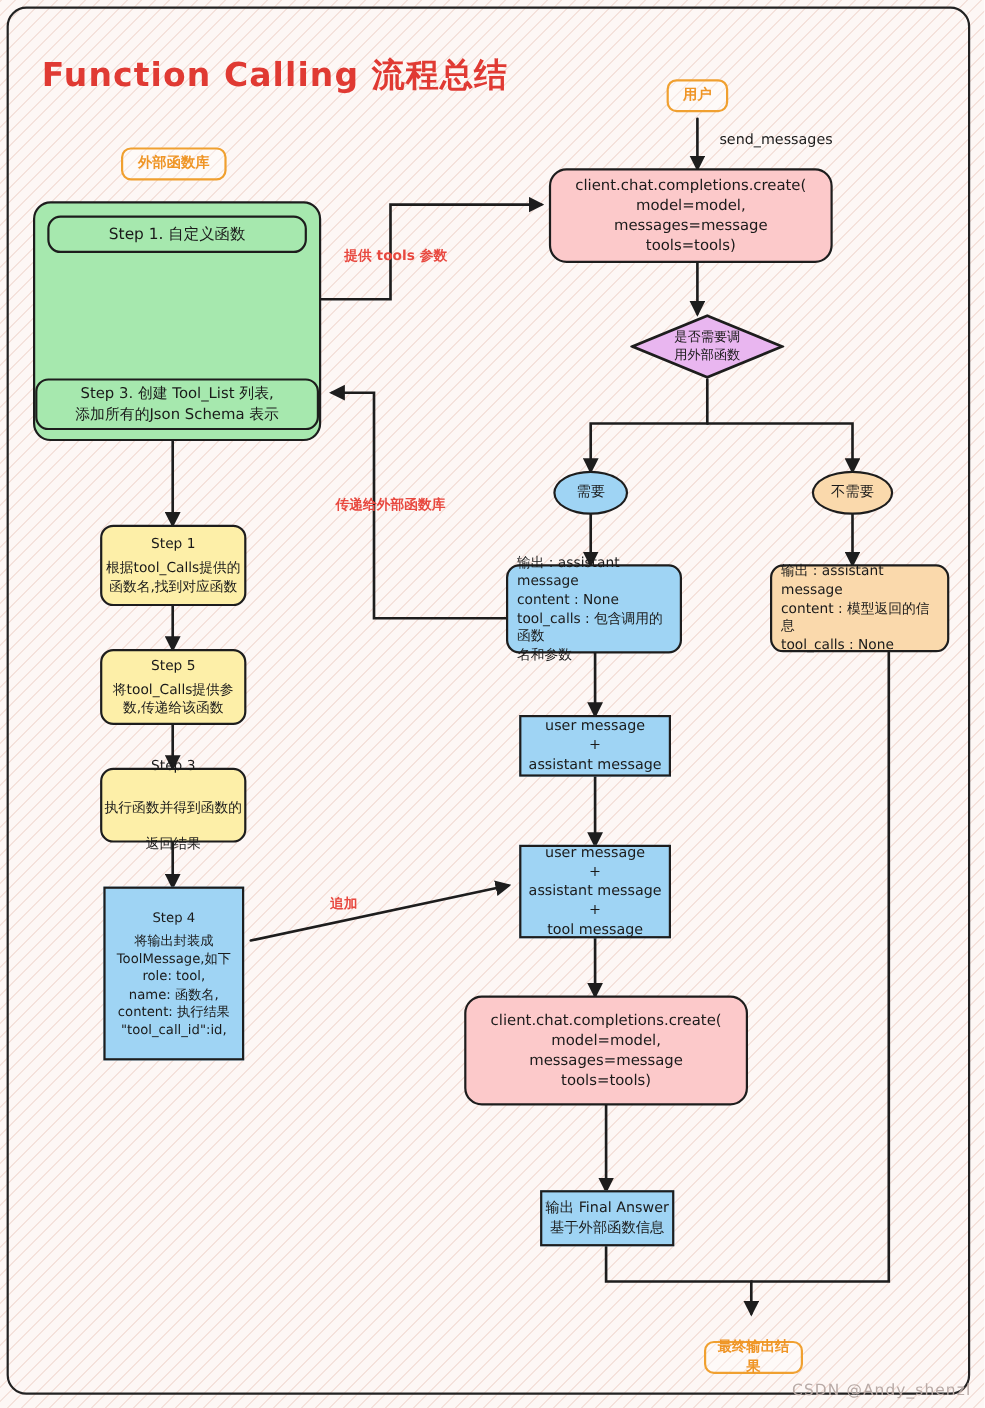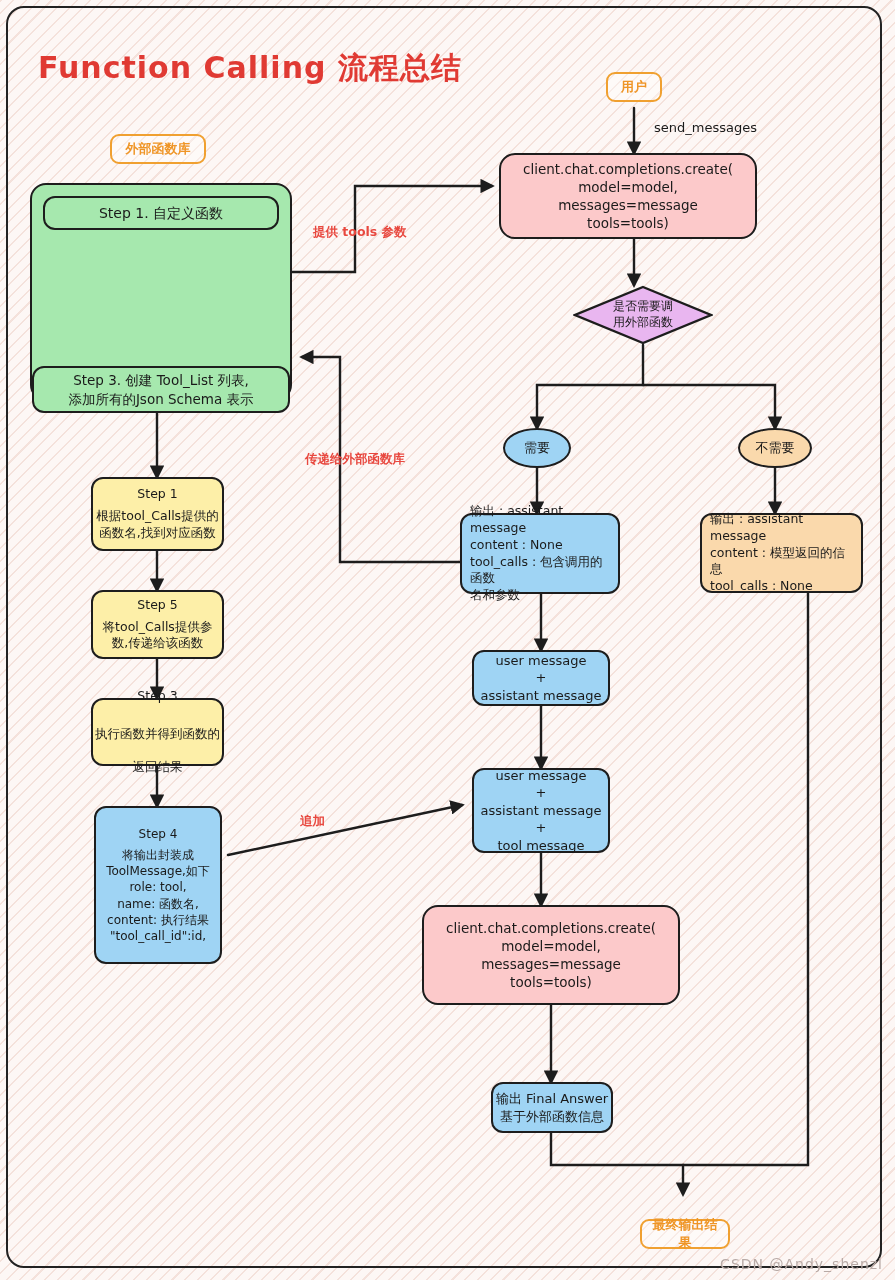--- a/index.html
+++ b/index.html
@@ -87,21 +87,21 @@
   }
   .pinkbox {
     background: #fcc9ca;
     border: 2.5px solid #1d1d1d;
     border-radius: 16px;
     font-size: 13.5px;
   }
   .bluebox {
     background: #9fd4f4;
     border: 2.2px solid #1d1d1d;
-    border-radius: 12px;
+    border-radius: 0;
     font-size: 13px;
   }
   .bluebox-left {
     background: #9fd4f4;
     border: 2.2px solid #1d1d1d;
     border-radius: 12px;
     font-size: 12.5px;
     align-items: flex-start;
     text-align: left;
     padding: 6px 8px;
@@ -250,21 +250,21 @@
 
   <div class="node tagnode" style="left:606px; top:72px; width:56px; height:30px;">用户</div>
 
   <div class="node greengroup" style="left:30px; top:183px; width:262px; height:218px;"></div>
 
   <div class="node greenbox" style="left:43px; top:196px; width:236px; height:34px;">
     <span class="line">Step 1. 自定义函数</span>
   </div>
 
 
-  <div class="node greenbox" style="left:32px; top:344px; width:258px; height:47px; font-size:13.5px;margin-top:22px;">
+  <div class="node greenbox" style="left:32px; top:344px; width:258px; height:47px; font-size:13.5px;">
     <span class="line">Step 3. 创建 Tool_List 列表,</span>
     <span class="line">添加所有的Json Schema 表示</span>
   </div>
 
   <div class="node pinkbox" style="left:499px; top:153px; width:258px; height:86px;">
     <span class="line">client.chat.completions.create(</span>
     <span class="line">model=model,</span>
     <span class="line">messages=message</span>
     <span class="line">tools=tools)</span>
   </div>

